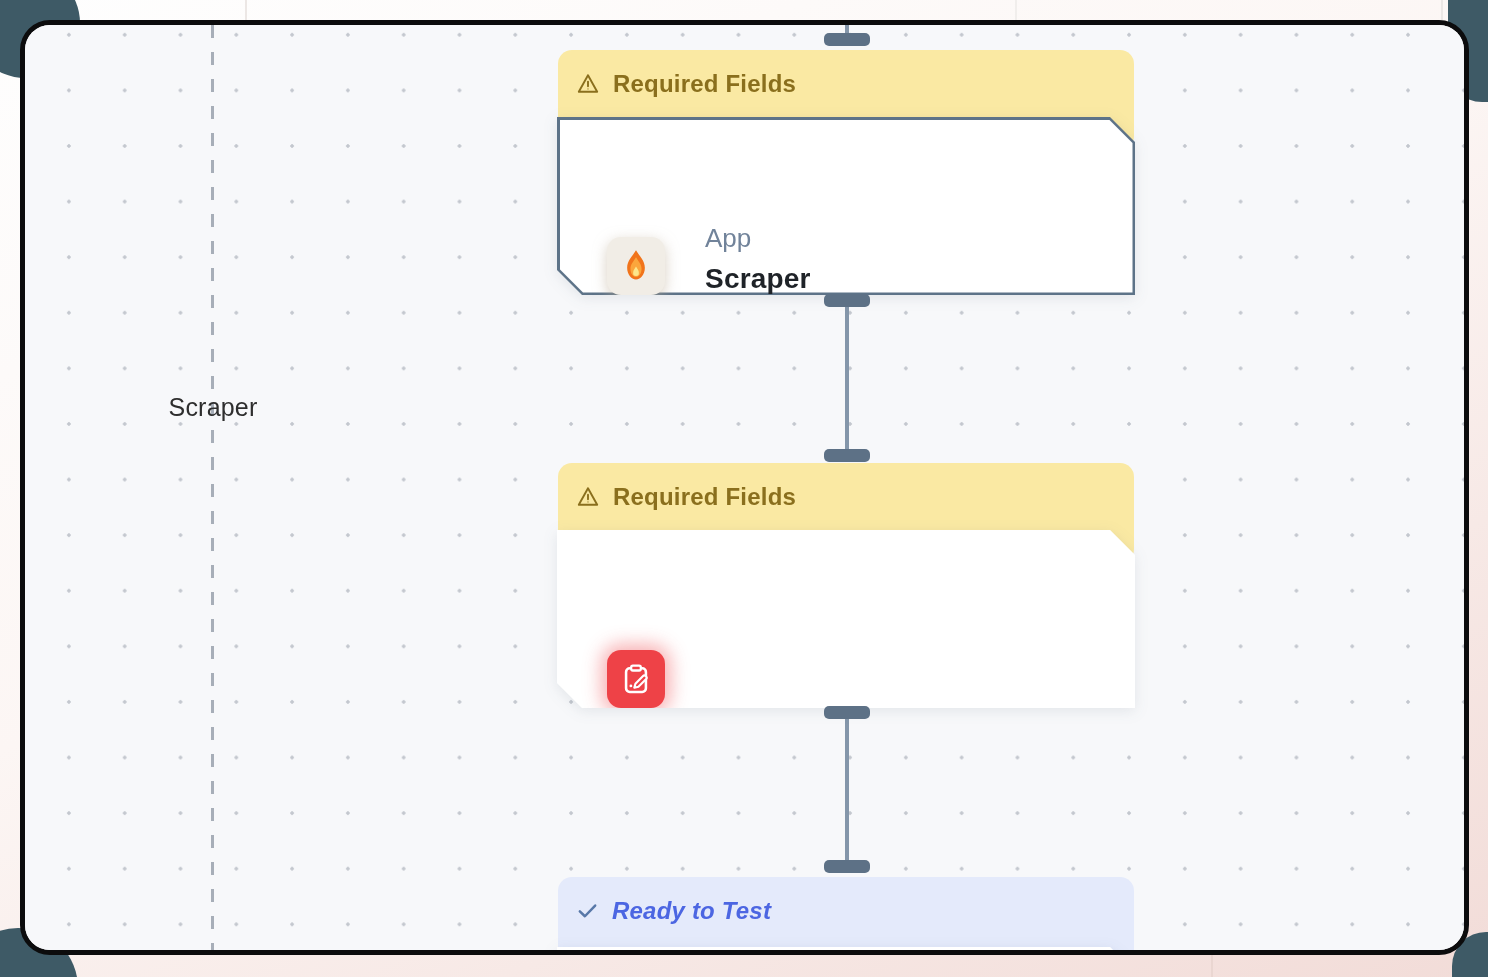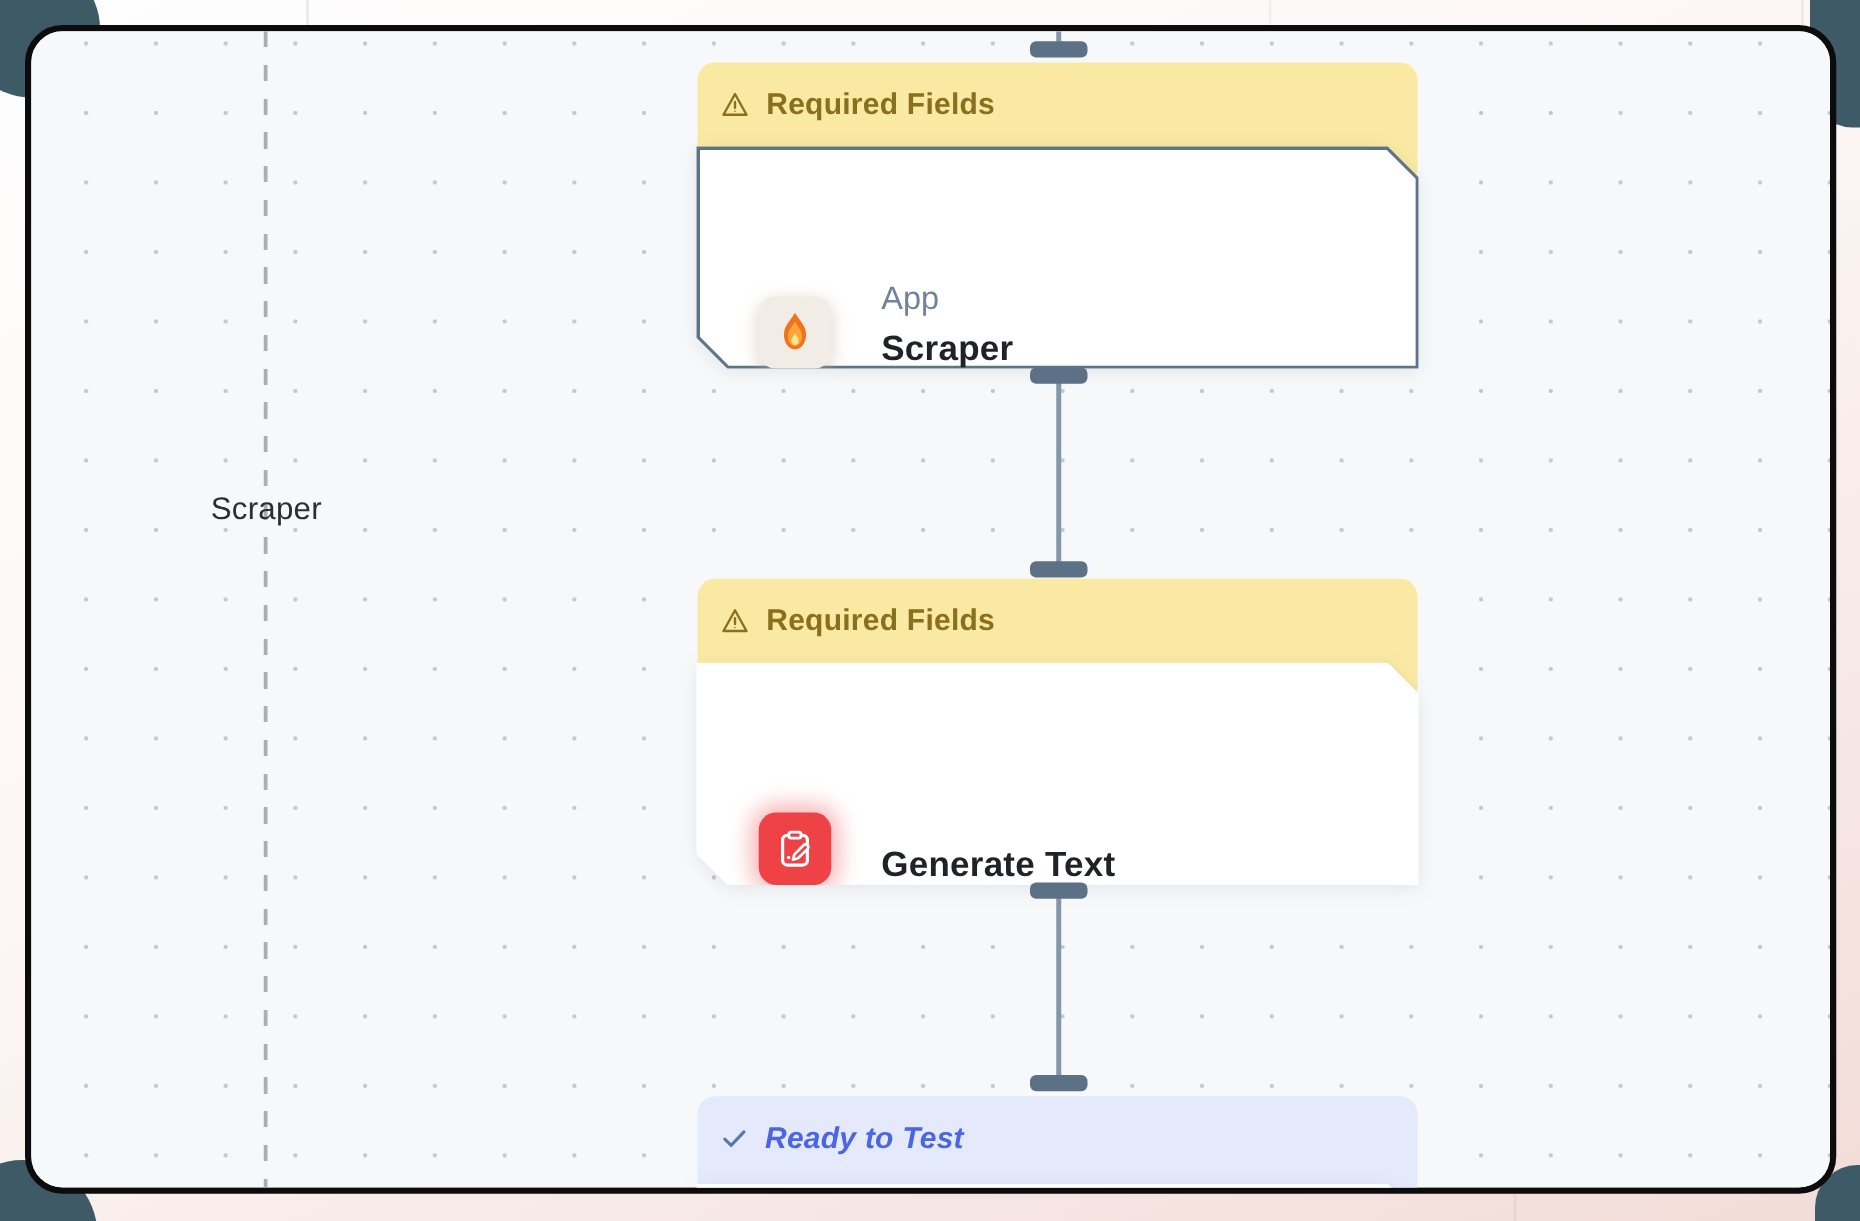--- a/index.html
+++ b/index.html
@@ -192,21 +192,20 @@
           <div class="card-content">
             <div class="app-tile tile-red">
               <svg width="34" height="34" viewBox="0 0 24 24" fill="none">
                 <rect x="5" y="4.4" width="14" height="16.8" rx="2.6" stroke="#ffffff" stroke-width="1.8"></rect>
                 <rect x="8.6" y="2.6" width="6.8" height="3.4" rx="1.2" fill="#ee4247" stroke="#ffffff" stroke-width="1.6"></rect>
                 <path d="M11.6 15.3l5.2-5.3a1.55 1.55 0 0 1 2.2 2.2l-5.3 5.2-2.9.8.8-2.9z" fill="#ee4247" stroke="#ffffff" stroke-width="1.5" stroke-linejoin="round"></path>
                 <circle cx="8.4" cy="16.9" r="1" fill="#ffffff"></circle>
               </svg>
             </div>
             <div class="node-texts">
-              <div class="node-title">Generate Text</div>
             </div>
           </div>
         </div>
       </div>
     </div>
 
     <div class="node node-3">
       <div class="banner ready">
         <div class="banner-inner">
           <span class="banner-icon">

